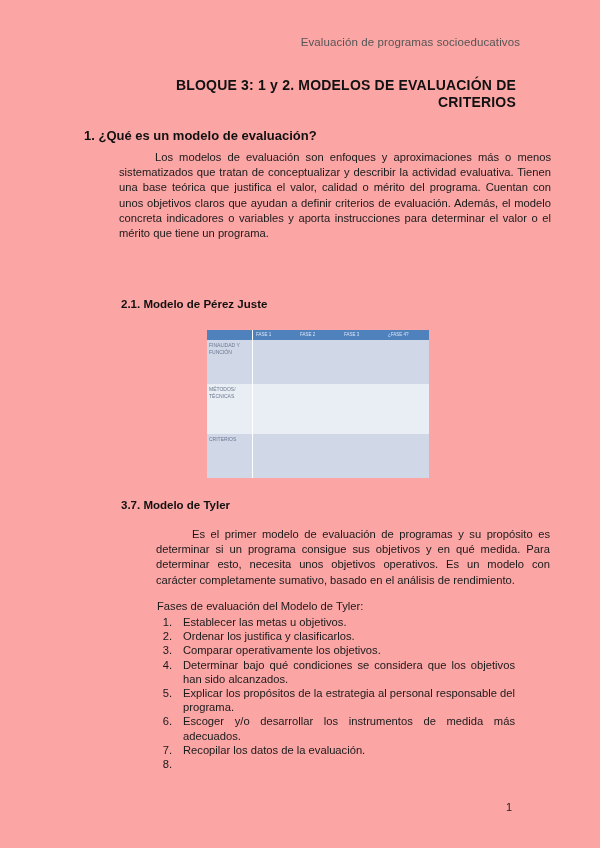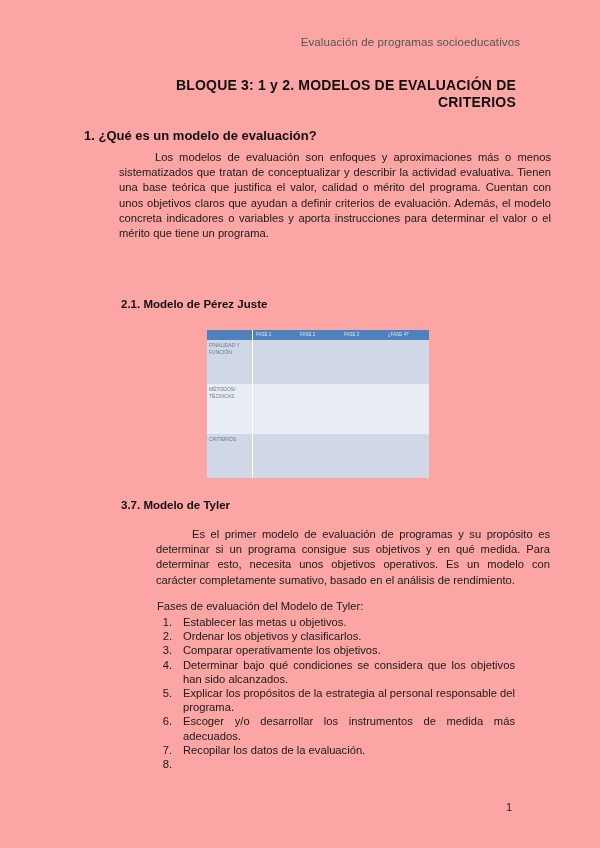--- a/index.html
+++ b/index.html
@@ -78,21 +78,21 @@
   <div class="h2" style="top:499px;">3.7. Modelo de Tyler</div>
 
   <div class="para" style="left:121px; top:527px; width:394px;">
     <span class="indent"></span><span>Es el primer modelo de evaluación de programas y su propósito es determinar si un programa consigue sus objetivos y en qué medida. Para determinar esto, necesita unos objetivos operativos. Es un modelo con carácter completamente sumativo, basado en el análisis de rendimiento.</span>
   </div>
 
   <div class="list-intro">Fases de evaluación del Modelo de Tyler:</div>
 
   <ol class="olist">
     <li><span class="num">1.</span><span>Establecer las metas u objetivos.</span></li>
-    <li><span class="num">2.</span><span>Ordenar los objetivos y clasificarlos.</span></li>
+    <li><span class="num">2.</span><span>Ordenar los justifica y clasificarlos.</span></li>
     <li><span class="num">3.</span><span>Comparar operativamente los objetivos.</span></li>
     <li><span class="num">4.</span><span>Determinar bajo qué condiciones se considera que los objetivos han sido alcanzados.</span></li>
     <li><span class="num">5.</span><span>Explicar los propósitos de la estrategia al personal responsable del programa.</span></li>
     <li><span class="num">6.</span><span>Escoger y/o desarrollar los instrumentos de medida más adecuados.</span></li>
     <li><span class="num">7.</span><span>Recopilar los datos de la evaluación.</span></li>
     <li><span class="num">8.</span></li>
   </ol>
 
   <div class="page-number">1</div>
 </div>

